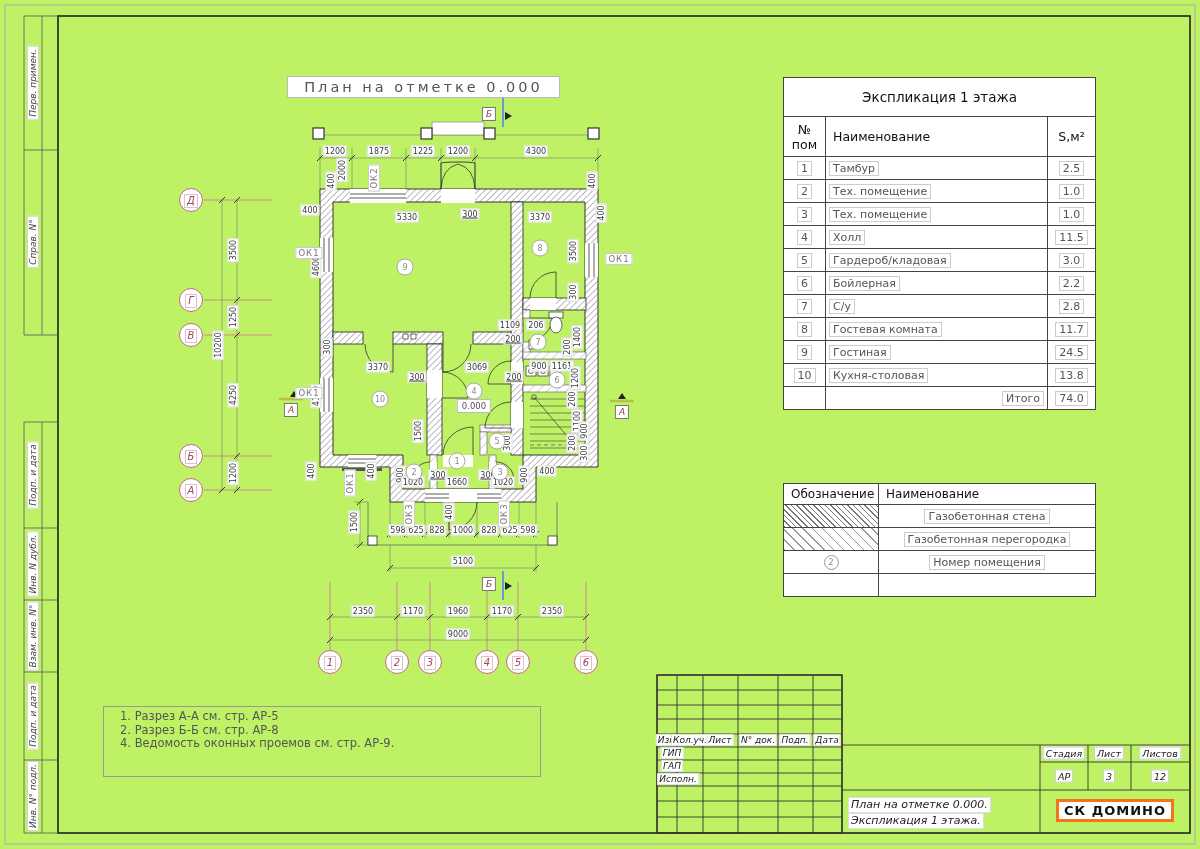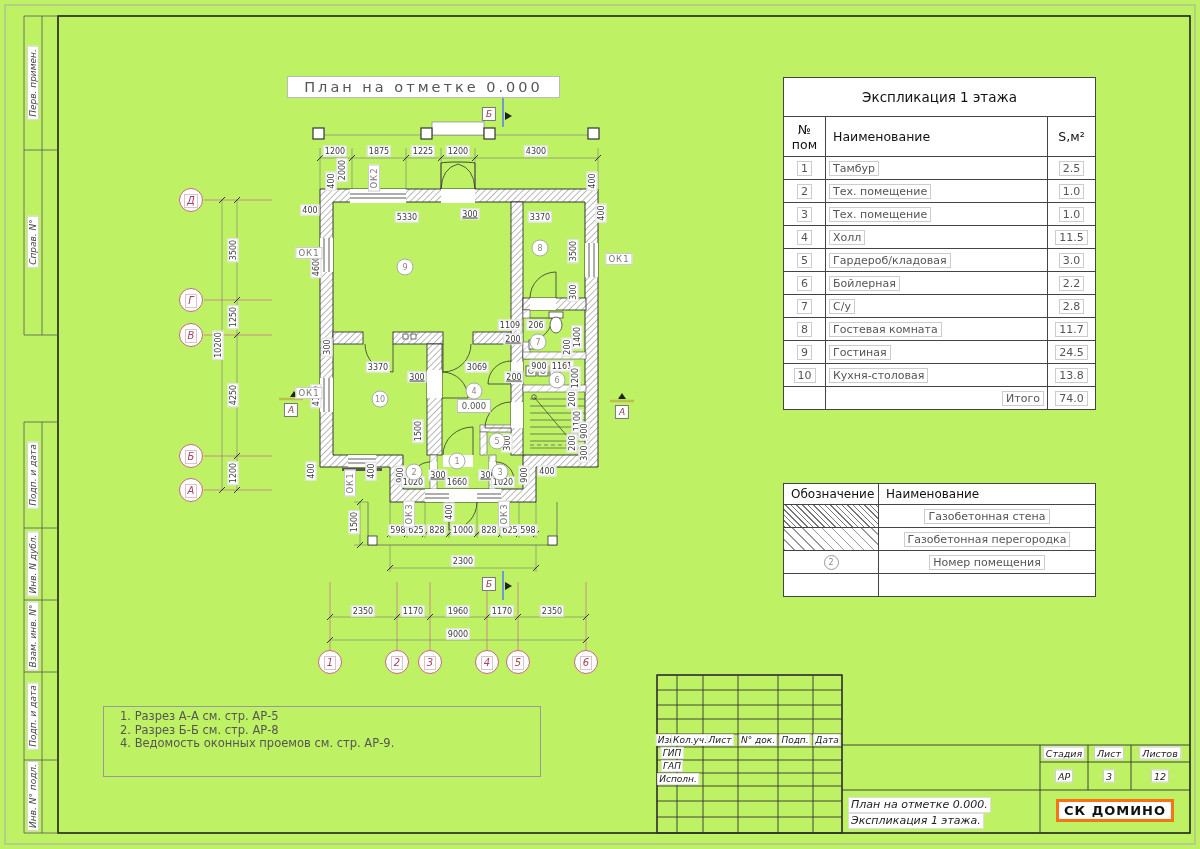--- a/index.html
+++ b/index.html
@@ -303,21 +303,21 @@
       <span class="lbl dim" style="left: 449px; top: 512px; transform: translate(-50%, -50%) rotate(-90deg);">400</span>
       <span class="lbl dim" style="left: 547px; top: 471px; transform: translate(-50%, -50%);">400</span>
       <span class="lbl dim" style="left: 354px; top: 522px; transform: translate(-50%, -50%) rotate(-90deg);">1500</span>
       <span class="lbl dim" style="left: 398px; top: 530px; transform: translate(-50%, -50%);">598</span>
       <span class="lbl dim" style="left: 416px; top: 530px; transform: translate(-50%, -50%);">625</span>
       <span class="lbl dim" style="left: 437px; top: 530px; transform: translate(-50%, -50%);">828</span>
       <span class="lbl dim" style="left: 463px; top: 530px; transform: translate(-50%, -50%);">1000</span>
       <span class="lbl dim" style="left: 489px; top: 530px; transform: translate(-50%, -50%);">828</span>
       <span class="lbl dim" style="left: 510px; top: 530px; transform: translate(-50%, -50%);">625</span>
       <span class="lbl dim" style="left: 528px; top: 530px; transform: translate(-50%, -50%);">598</span>
-      <span class="lbl dim" style="left: 463px; top: 561px; transform: translate(-50%, -50%);">2300</span>
+      <span class="lbl dim" style="left: 463px; top: 561px; transform: translate(-50%, -50%);">5100</span>
       <span class="lbl dim" style="left: 363px; top: 611px; transform: translate(-50%, -50%);">2350</span>
       <span class="lbl dim" style="left: 413px; top: 611px; transform: translate(-50%, -50%);">1170</span>
       <span class="lbl dim" style="left: 458px; top: 611px; transform: translate(-50%, -50%);">1960</span>
       <span class="lbl dim" style="left: 502px; top: 611px; transform: translate(-50%, -50%);">1170</span>
       <span class="lbl dim" style="left: 552px; top: 611px; transform: translate(-50%, -50%);">2350</span>
       <span class="lbl dim" style="left: 458px; top: 634px; transform: translate(-50%, -50%);">9000</span>
       <span class="lbl lvl" style="left: 474px; top: 406px; transform: translate(-50%, -50%);">0.000</span>
       <span class="lbl room" style="left: 457px; top: 461px; transform: translate(-50%, -50%);">1</span>
       <span class="lbl room" style="left: 414px; top: 472px; transform: translate(-50%, -50%);">2</span>
       <span class="lbl room" style="left: 500px; top: 472px; transform: translate(-50%, -50%);">3</span>

